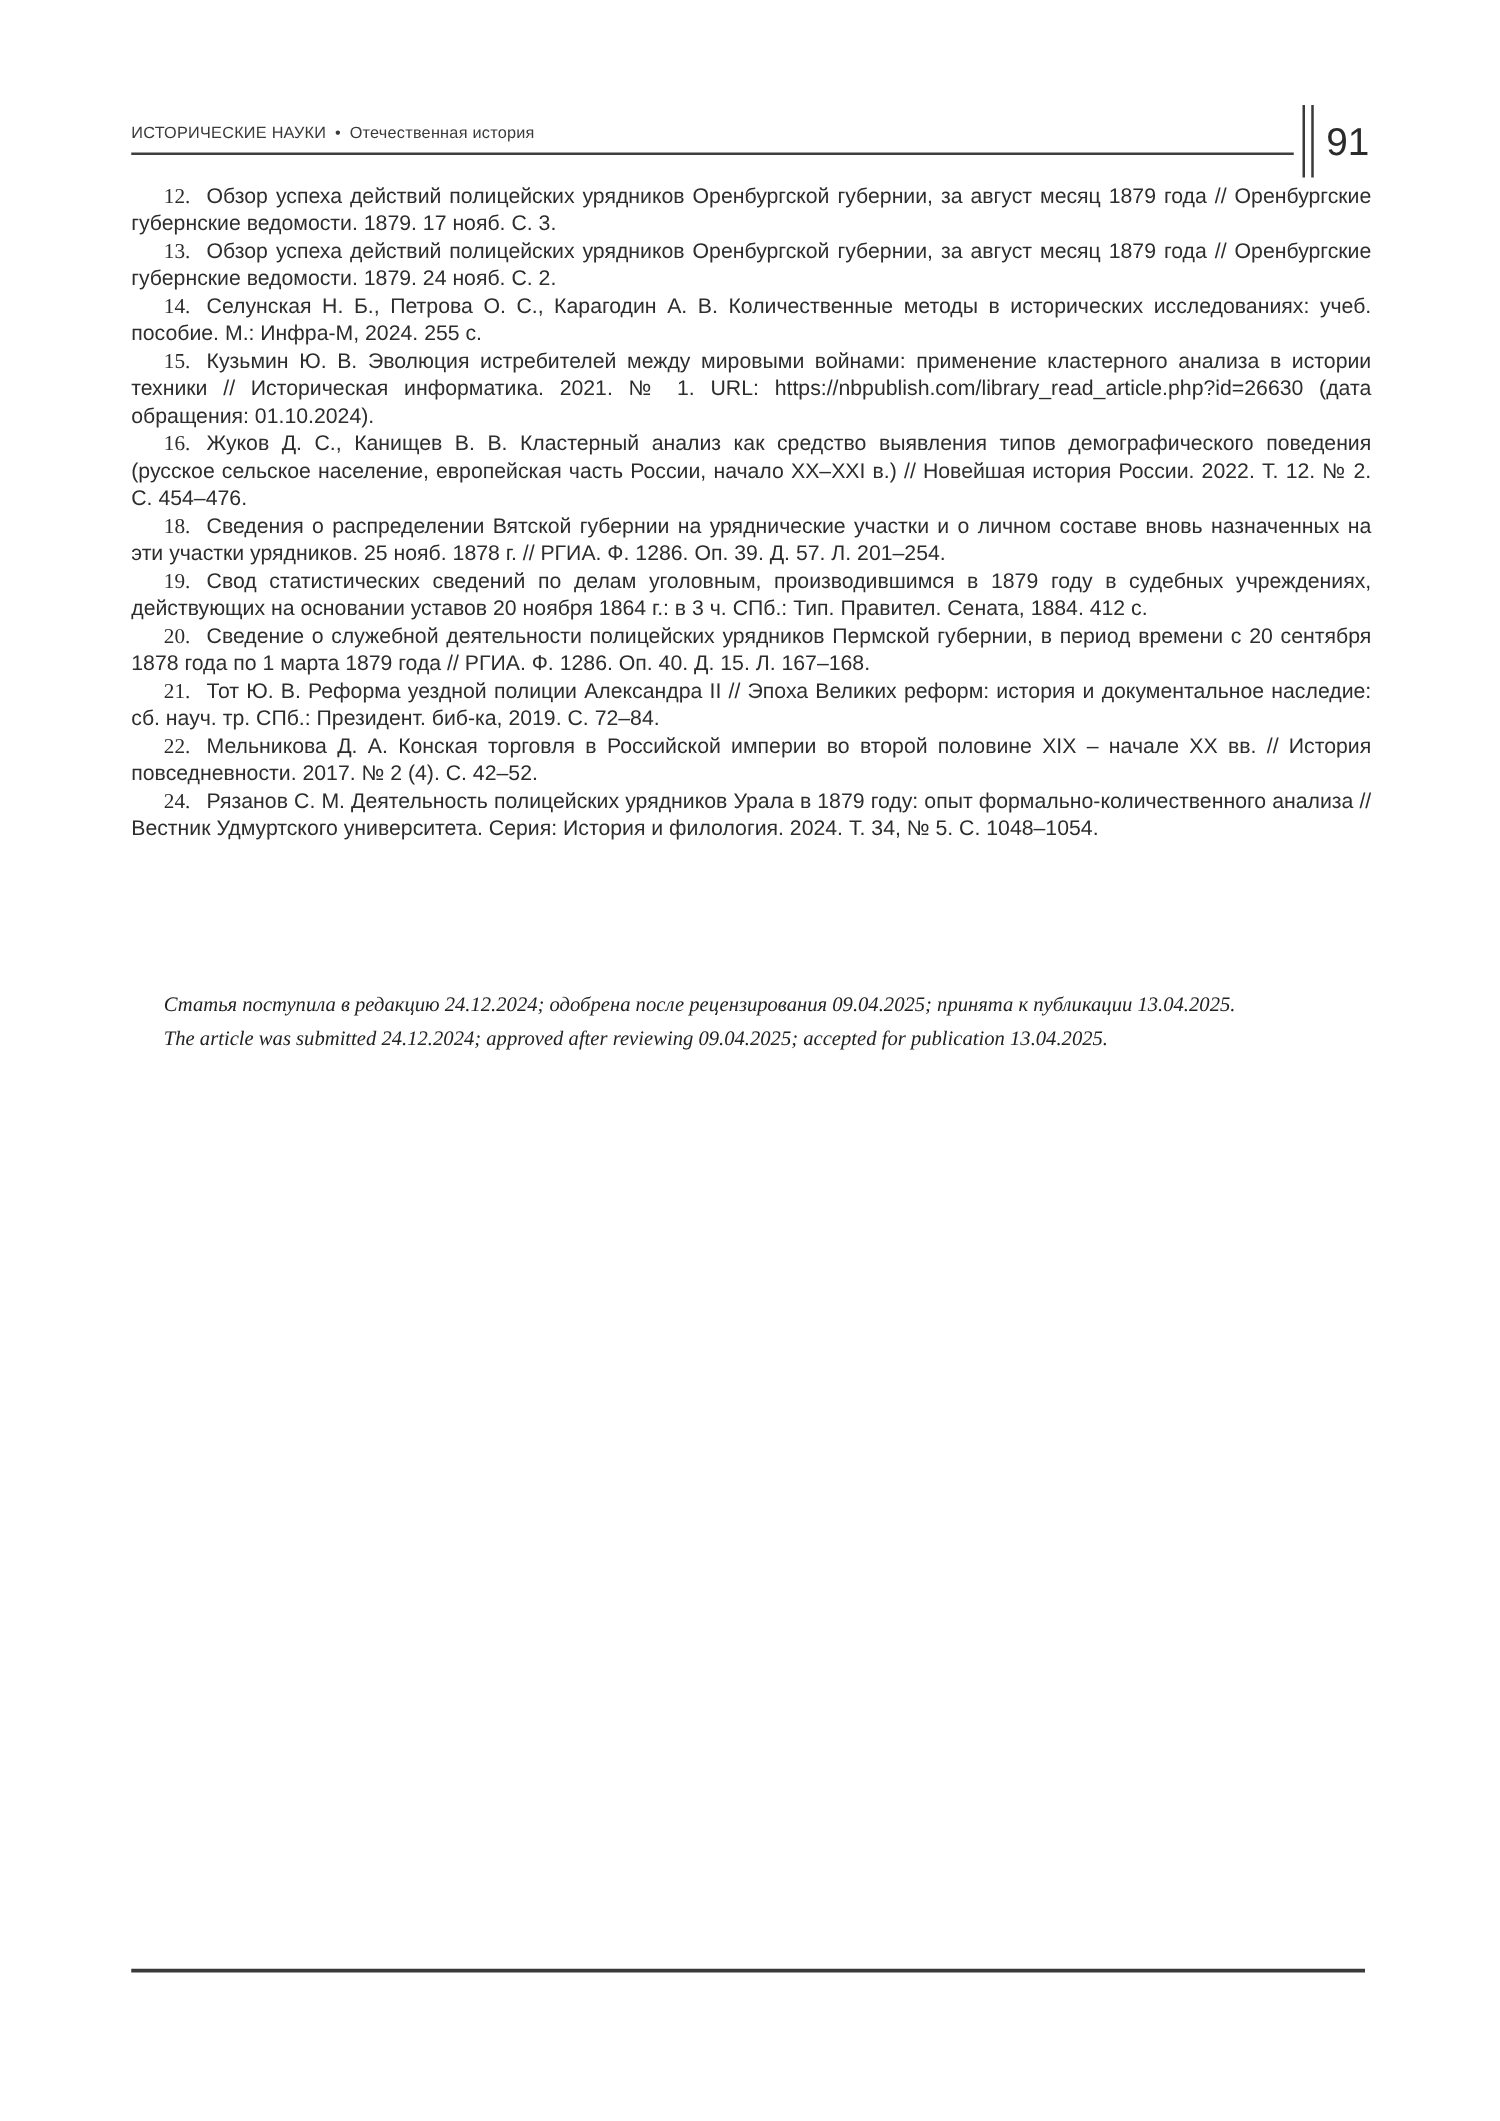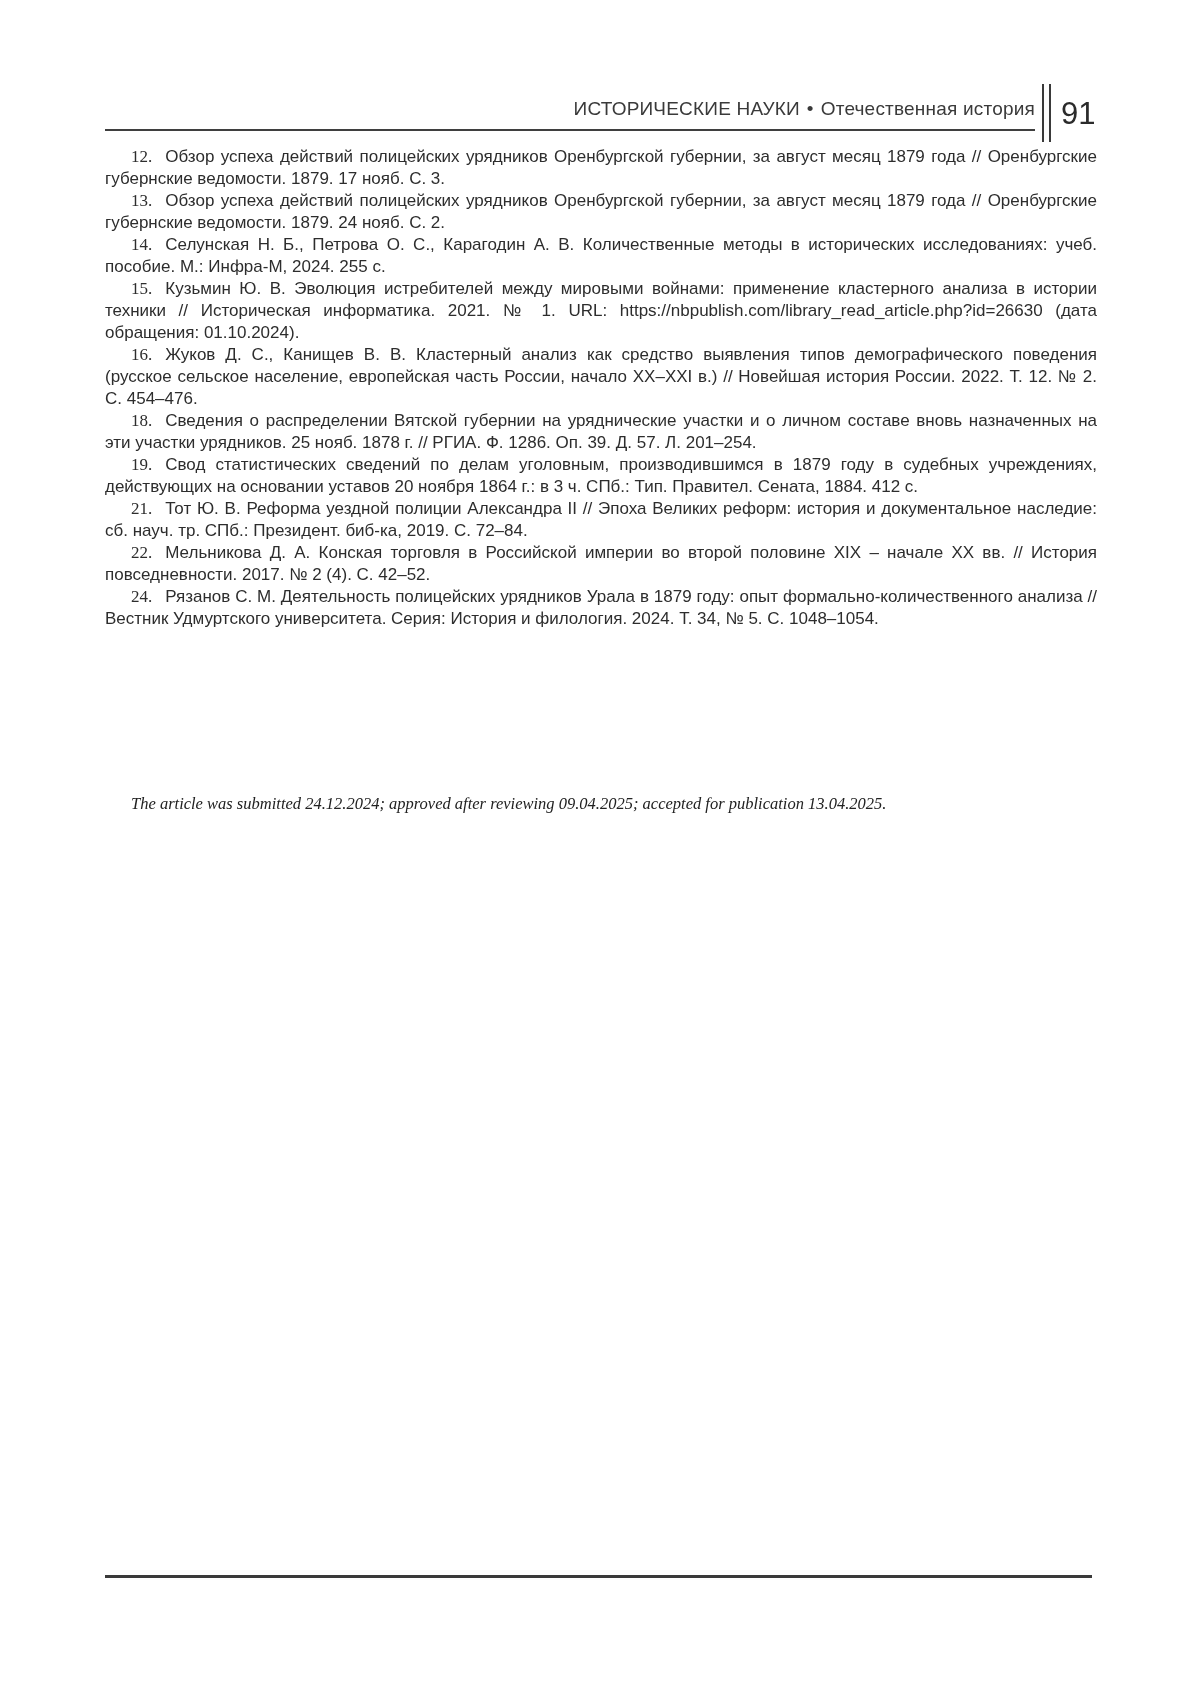--- a/index.html
+++ b/index.html
@@ -14,25 +14,24 @@
   }
 
   
   .header {
     position: absolute;
     left: 105px;
     top: 98px;
     width: 930px;
   }
   .head-title {
-    font-size: 19px;
+    font-size: 13px;
     color: #3a3a3a;
     letter-spacing: 0.2px;
     white-space: nowrap;
-    text-align: right;
   }
   .head-title .bullet { margin: 0 7px; }
   .head-rule {
     margin-top: 9px;
     height: 2px;
     background: #3f3f3f;
     width: 100%;
   }
 
   .pagenum-block {
@@ -124,26 +123,28 @@
   </div>
 
   <section class="refs">
     <p class="ref"><span class="num">12.</span><span>Обзор успеха действий полицейских урядников Оренбургской губернии, за август месяц 1879 года // Оренбургские губернские ведомости. 1879. 17 нояб. С. 3.</span></p>
     <p class="ref"><span class="num">13.</span><span>Обзор успеха действий полицейских урядников Оренбургской губернии, за август месяц 1879 года // Оренбургские губернские ведомости. 1879. 24 нояб. С. 2.</span></p>
     <p class="ref"><span class="num">14.</span><span>Селунская Н. Б., Петрова О. С., Карагодин А. В. Количественные методы в исторических исследованиях: учеб. пособие. М.: Инфра-М, 2024. 255 с.</span></p>
     <p class="ref"><span class="num">15.</span><span>Кузьмин Ю. В. Эволюция истребителей между мировыми войнами: применение кластерного анализа в истории техники // Историческая информатика. 2021. № 1. URL: https://nbpublish.com/library_read_article.php?id=26630 (дата обращения: 01.10.2024).</span></p>
     <p class="ref"><span class="num">16.</span><span>Жуков Д. С., Канищев В. В. Кластерный анализ как средство выявления типов демографического поведения (русское сельское население, европейская часть России, начало XX–XXI в.) // Новейшая история России. 2022. Т. 12. № 2. С. 454–476.</span></p>
     <p class="ref"><span class="num">18.</span><span>Сведения о распределении Вятской губернии на уряднические участки и о личном составе вновь назначенных на эти участки урядников. 25 нояб. 1878 г. // РГИА. Ф. 1286. Оп. 39. Д. 57. Л. 201–254.</span></p>
     <p class="ref"><span class="num">19.</span><span>Свод статистических сведений по делам уголовным, производившимся в 1879 году в судебных учреждениях, действующих на основании уставов 20 ноября 1864 г.: в 3 ч. СПб.: Тип. Правител. Сената, 1884. 412 с.</span></p>
+    <p class="ref"><span class="num">20.</span><span>Сведение о служебной деятельности полицейских урядников Пермской губернии, в период времени с 20 сентября 1878 года по 1 марта 1879 года // РГИА. Ф. 1286. Оп. 40. Д. 15. Л. 167–168.</span></p>
     <p class="ref"><span class="num">21.</span><span>Тот Ю. В. Реформа уездной полиции Александра II // Эпоха Великих реформ: история и документальное наследие: сб. науч. тр. СПб.: Президент. биб-ка, 2019. С. 72–84.</span></p>
     <p class="ref"><span class="num">22.</span><span>Мельникова Д. А. Конская торговля в Российской империи во второй половине XIX – начале XX вв. // История повседневности. 2017. № 2 (4). С. 42–52.</span></p>
     <p class="ref"><span class="num">24.</span><span>Рязанов С. М. Деятельность полицейских урядников Урала в 1879 году: опыт формально-количественного анализа // Вестник Удмуртского университета. Серия: История и филология. 2024. Т. 34, № 5. С. 1048–1054.</span></p>
   </section>
 
   <div class="submission">
+    <p>Статья поступила в редакцию 24.12.2024; одобрена после рецензирования 09.04.2025; принята к публикации 13.04.2025.</p>
     <p>The article was submitted 24.12.2024; approved after reviewing 09.04.2025; accepted for publication 13.04.2025.</p>
   </div>
 
   <footer class="footer">
     <div class="foot-rule"></div>
   </footer>
 
 </div>
 
 </body></html>

